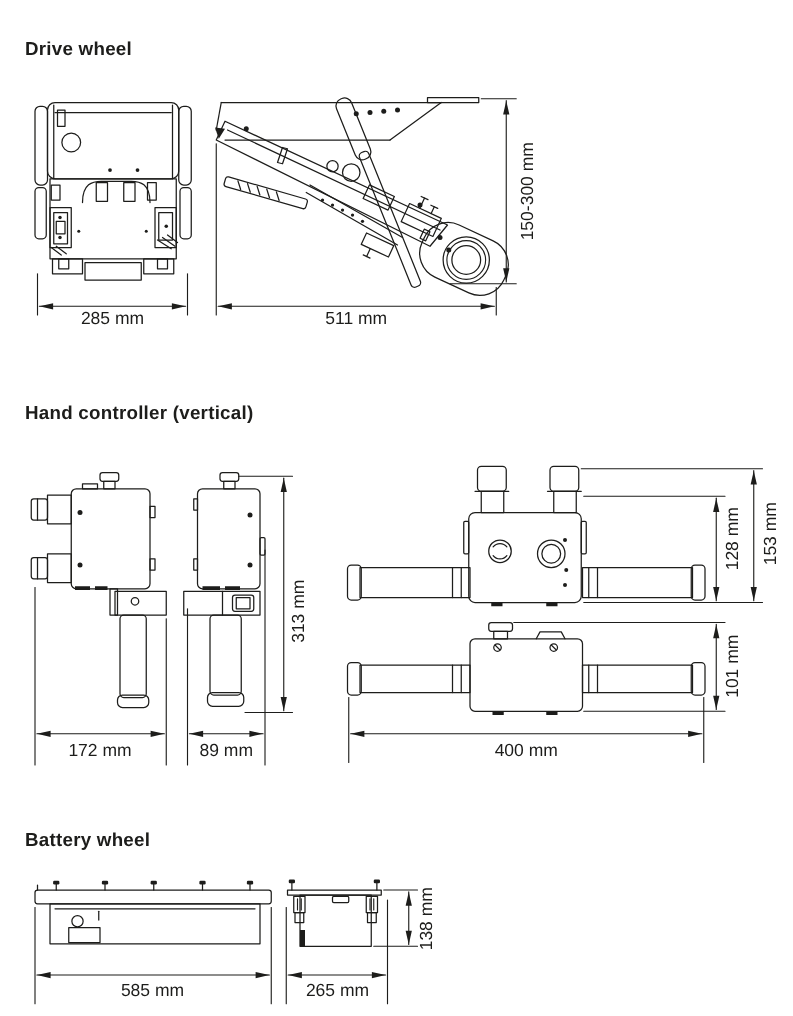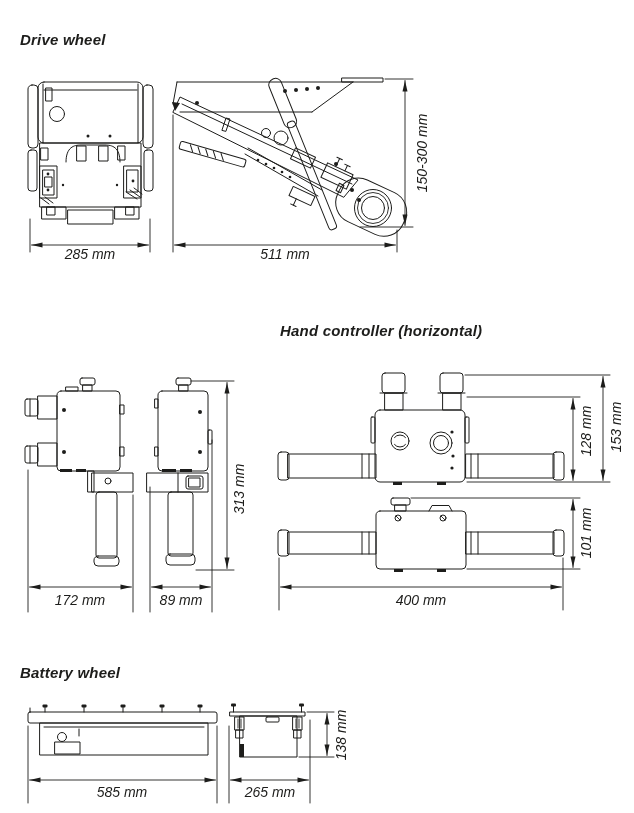--- a/index.html
+++ b/index.html
@@ -1,32 +1,32 @@
 <!DOCTYPE html>
 <html style="--line: #1d1d1b; --bg: #ffffff; --text: #1d1d1b;"><head>
 <meta charset="utf-8">
 <style>
   * { margin:0; padding:0; box-sizing:border-box; }
   html,body { width:634px; height:813px; }
   body { background:var(--bg,#ffffff); font-family:"Liberation Sans",sans-serif; }
-  .page { position:relative; width:634px; height:813px; background:var(--bg,#ffffff); overflow:hidden;font-style:italic; }
+  .page { position:relative; width:634px; height:813px; background:var(--bg,#ffffff); overflow:hidden; }
   .heading { position:absolute; font-weight:bold; font-size:15px; color:var(--text,#1d1d1b); letter-spacing:.2px; white-space:nowrap; }
   svg.drawing { position:absolute; left:0; top:0; }
   .ln { fill:none; stroke:var(--line,#1d1d1b); stroke-width:1; stroke-linecap:round; stroke-linejoin:round; }
   .thin { stroke-width:.9; }
   .fl { fill:var(--line,#1d1d1b); stroke:none; }
   text.dim { font-family:"Liberation Sans",sans-serif; font-size:14px; fill:var(--text,#1d1d1b); }
 </style>
 </head>
 <body>
 
 <div class="page">
 
   <div class="heading" style="left:20px;top:31px">Drive wheel</div>
-  <div class="heading" style="left:280px;top:322px">Hand controller (horizontal)</div>
+  <div class="heading" style="left:20px;top:322px">Hand controller (vertical)</div>
   <div class="heading" style="left:20px;top:664px">Battery wheel</div>
 
   <svg class="drawing" width="634" height="813" viewBox="0 0 634 813">
 
     <g>
       <rect class="ln" x="38" y="82" width="105" height="61" rx="6"></rect>
       <line class="ln" x1="43" y1="84" x2="43" y2="143"></line>
       <line class="ln" x1="138" y1="84" x2="138" y2="143"></line>
       <line class="ln" x1="44" y1="90" x2="137" y2="90"></line>
       <circle class="ln" cx="57" cy="114" r="7.5"></circle>

